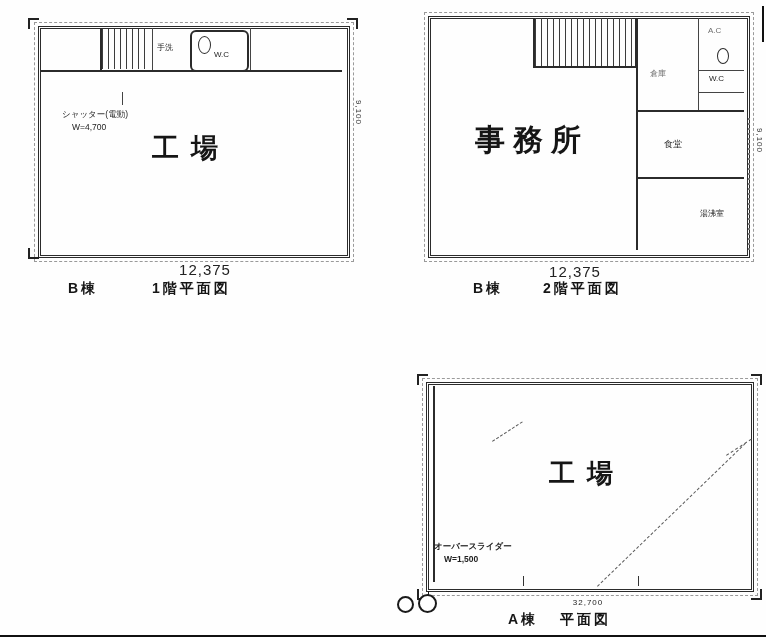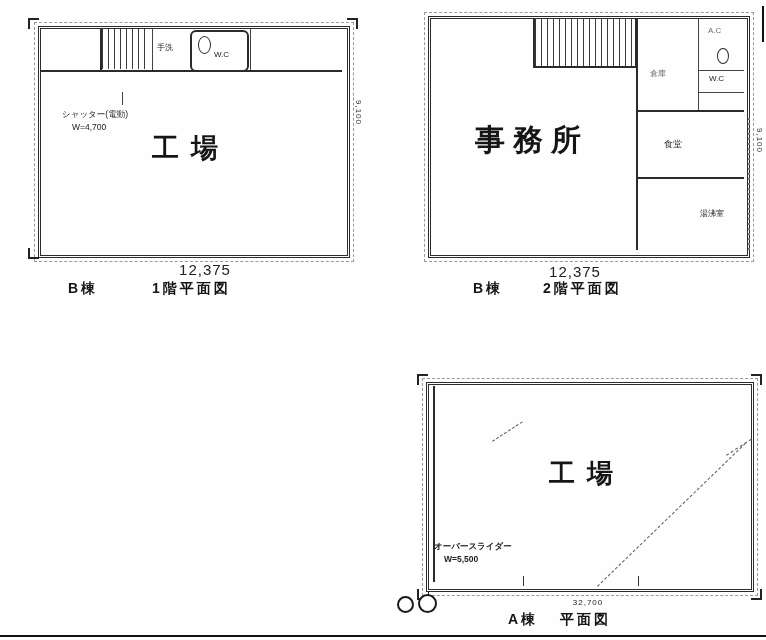--- a/index.html
+++ b/index.html
@@ -116,21 +116,21 @@
     <div class="corner br" style="left:751px;top:589px;"></div>
 
     <div class="dashline" style="left:597px;top:586px;width:206px;transform:rotate(-44deg);"></div>
     <div class="dashline" style="left:492px;top:441px;width:36px;transform:rotate(-33deg);"></div>
     <div class="dashline" style="left:726px;top:455px;width:30px;transform:rotate(-33deg);"></div>
 
     <div class="room-big fs26" style="left:426px;top:456px;width:322px;">工場</div>
 
     <div class="note" style="left:434px;top:540px;font-weight:bold;">
       <div>オーバースライダー</div>
-      <div class="ind">W=5,500</div>
+      <div class="ind">W=1,500</div>
     </div>
 
     <div class="tick" style="left:523px;top:576px;"></div>
     <div class="tick" style="left:638px;top:576px;"></div>
 
     <div class="circle-marker" style="left:397px;top:596px;width:13px;height:13px;"></div>
     <div class="circle-marker" style="left:418px;top:594px;width:15px;height:15px;">
         <i></i>
       </div>
 

